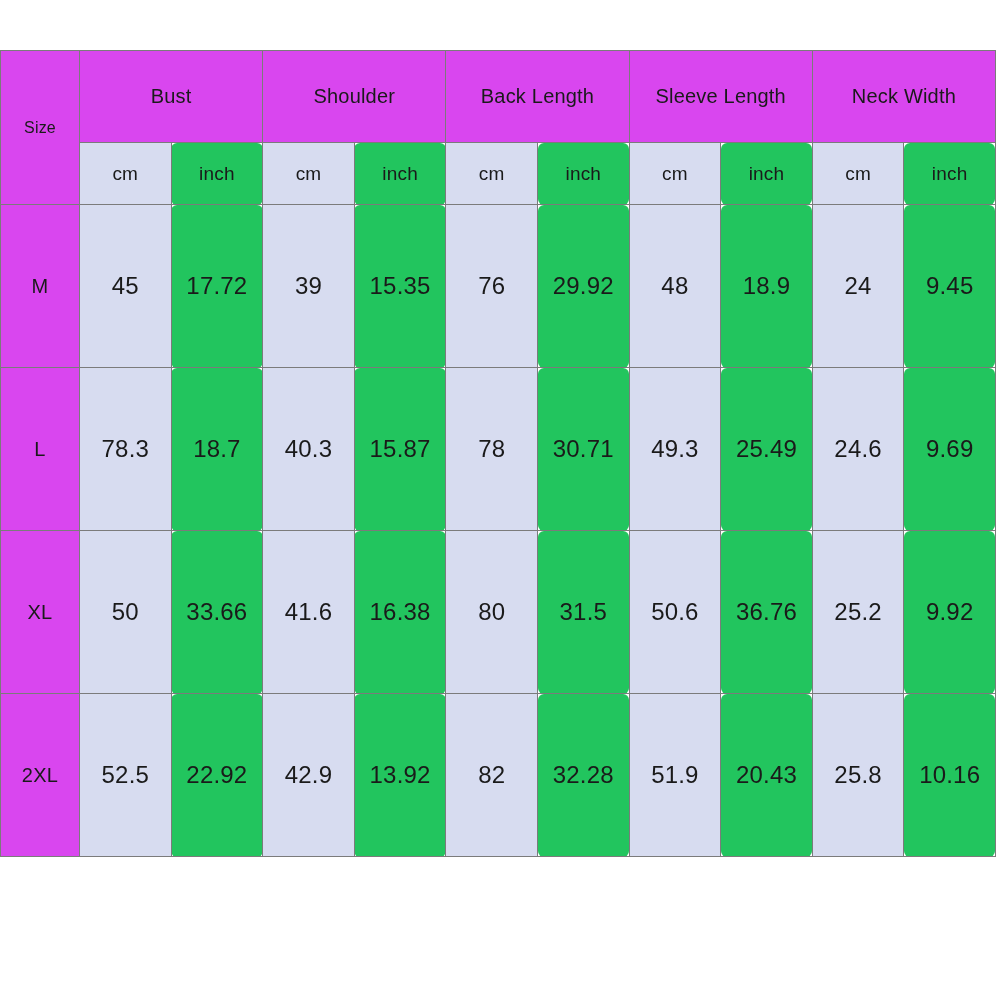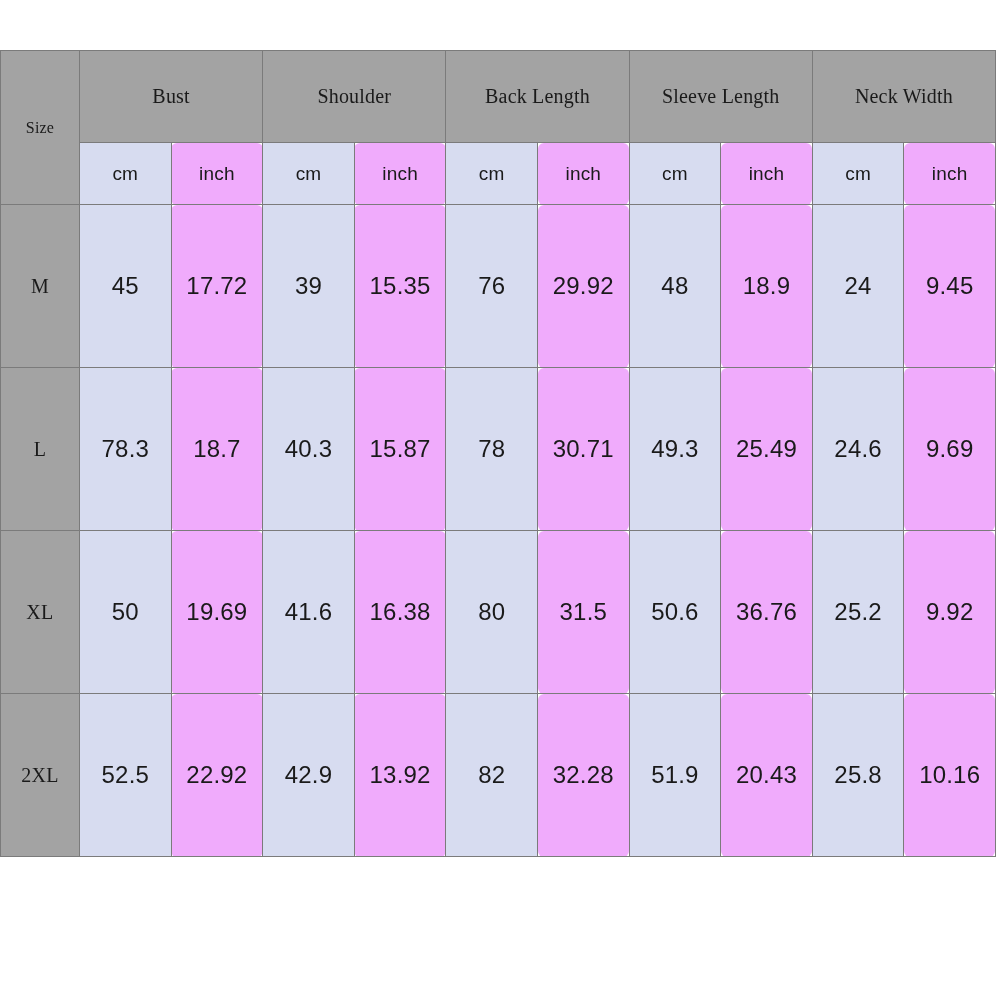--- a/index.html
+++ b/index.html
@@ -39,30 +39,29 @@
     margin: 0;
     text-align: center;
     vertical-align: middle;
     font-weight: normal;
     color: #1a1a1a;
     box-sizing: border-box;
   }
 
   
   .c-orange {
-    background: #a3a3a3;
-    font-family: Liberation Serif, serif;
+    background: #d946ef;
   }
   
   .c-blue {
     background: #d7dcf0;
   }
   
   .c-white {
-    background: #f0abfc;
+    background: #22c55e;
     border-radius: 6px;
   }
 
   .size-head-cell {
     font-size: 16px;
     font-weight: bold;
     letter-spacing: 0.2px;
   }
 
   .group-head-cell {
@@ -178,21 +177,21 @@
         <td class="c-white data-cell">30.71</td>
         <td class="c-blue data-cell">49.3</td>
         <td class="c-white data-cell">25.49</td>
         <td class="c-blue data-cell">24.6</td>
         <td class="c-white data-cell">9.69</td>
       </tr>
 
       <tr class="data-row">
         <td class="c-orange size-label-cell">XL</td>
         <td class="c-blue data-cell">50</td>
-        <td class="c-white data-cell">19.69</td>
+        <td class="c-white data-cell">33.66</td>
         <td class="c-blue data-cell">41.6</td>
         <td class="c-white data-cell">16.38</td>
         <td class="c-blue data-cell">80</td>
         <td class="c-white data-cell">31.5</td>
         <td class="c-blue data-cell">50.6</td>
         <td class="c-white data-cell">36.76</td>
         <td class="c-blue data-cell">25.2</td>
         <td class="c-white data-cell">9.92</td>
       </tr>
 

